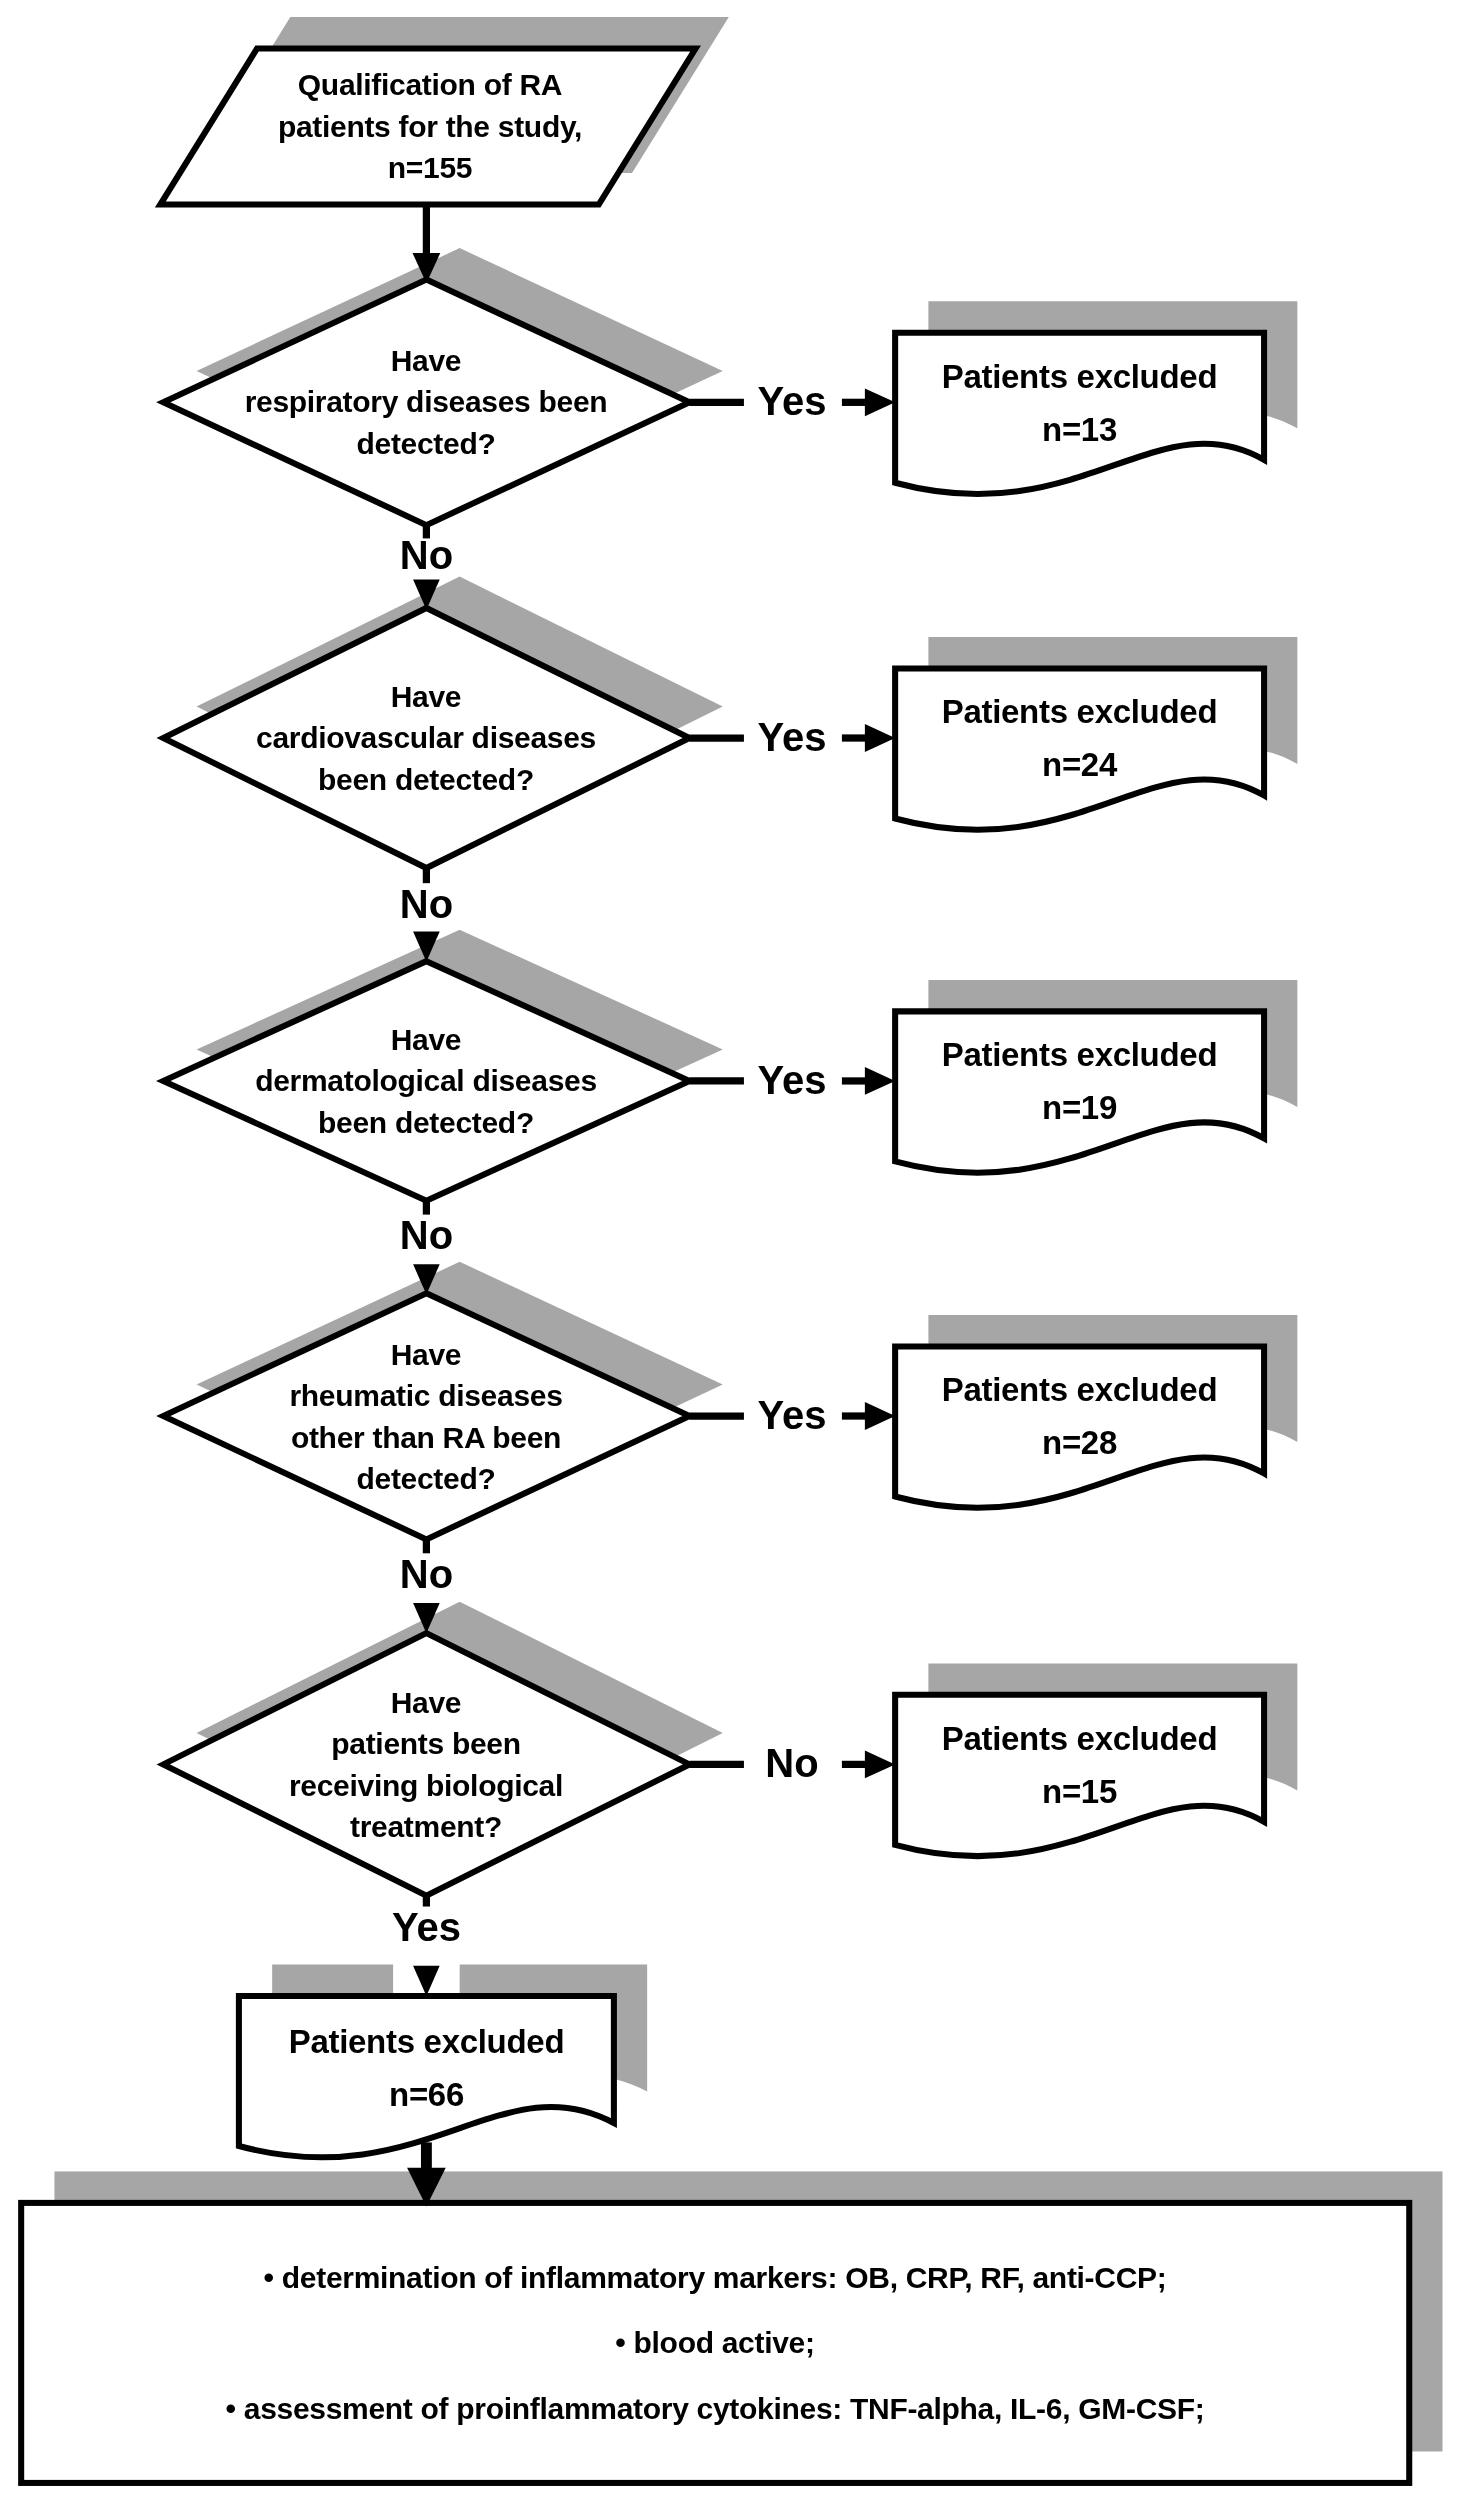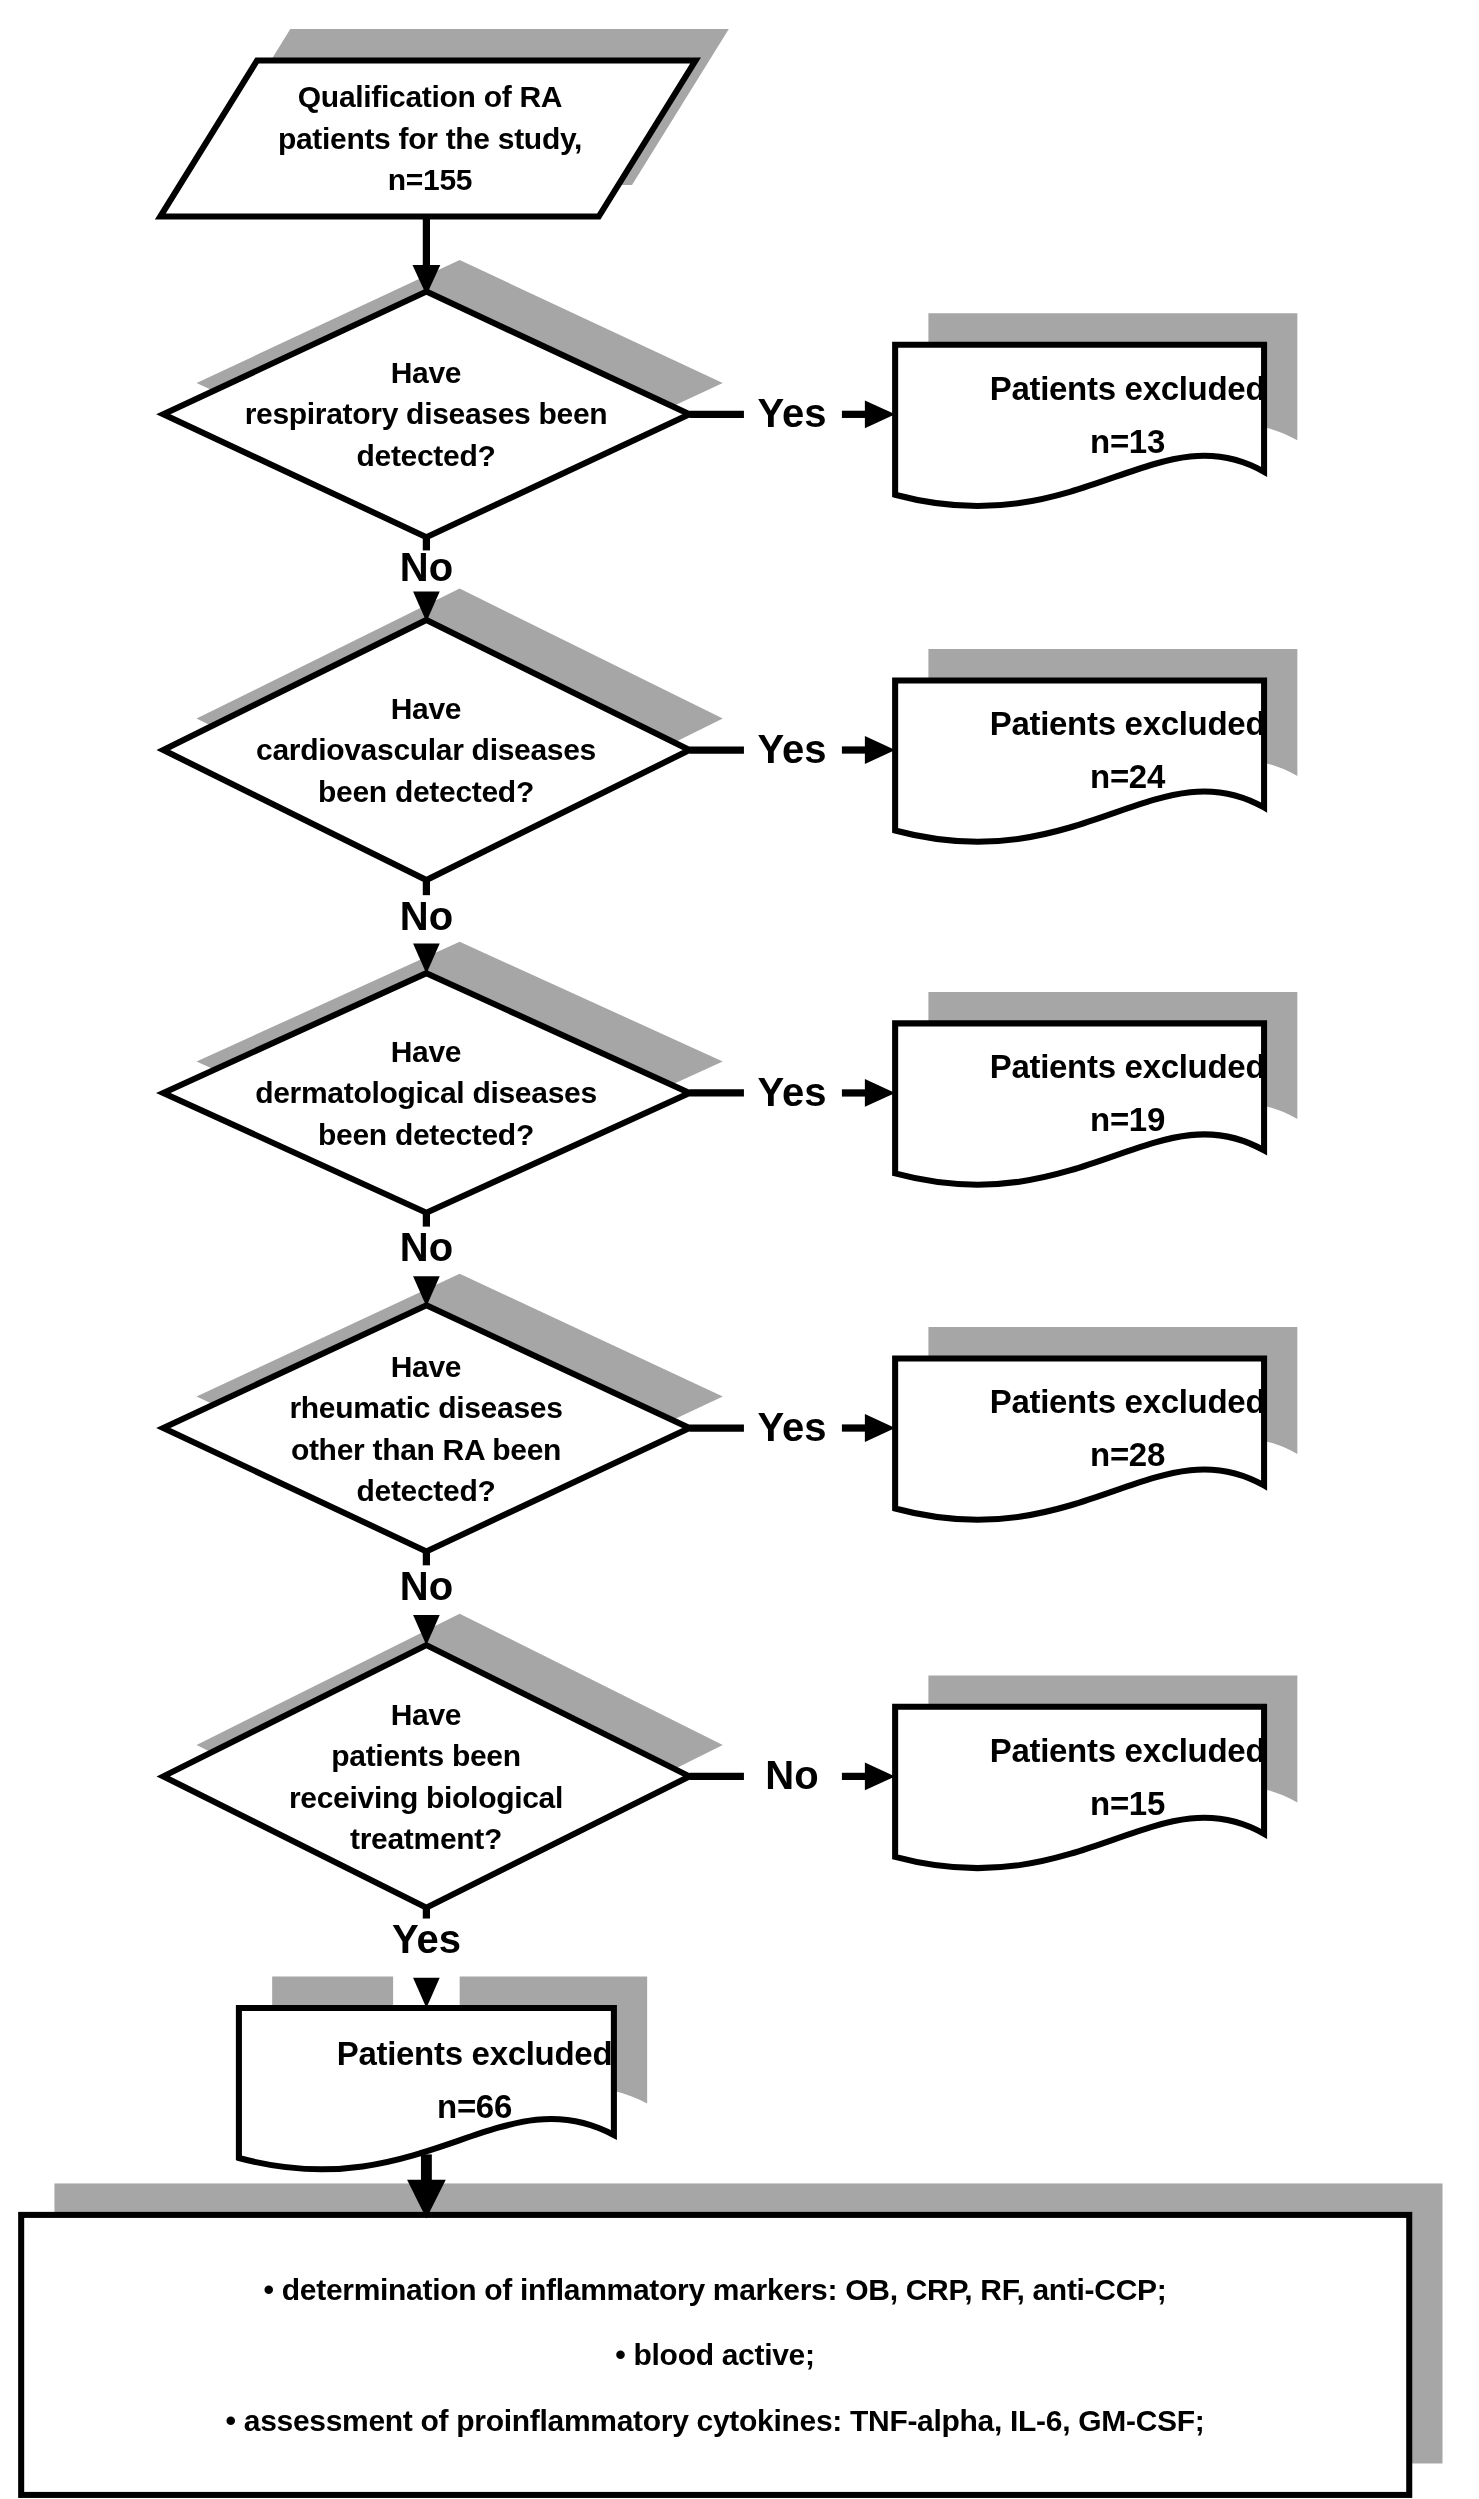--- a/index.html
+++ b/index.html
@@ -1,25 +1,25 @@
 <!DOCTYPE html>
 <html style="font-size:9.7px"><head>
 <meta charset="utf-8">
 <style>
   html,body{margin:0;padding:0;background:#fff;}
   body{width:1480px;height:2500px;position:relative;font-family:"Liberation Sans",sans-serif;}
-  #stage{position:absolute;left:0;top:12px;width:1480px;height:2312px;}
+  #stage{position:absolute;left:0;top:0;width:1480px;height:2312px;}
   svg.layer{position:absolute;left:0;top:0;}
   .txt{
     position:absolute;display:flex;align-items:center;justify-content:center;
     text-align:center;font-weight:bold;color:#000;white-space:pre-line;
     line-height:1.38;letter-spacing:-0.3px;
   }
   .node-txt{font-size:30px;}
-  .doc-txt{font-size:33px;line-height:1.6;padding-left:48px;}
+  .doc-txt{font-size:33px;line-height:1.6;}
   .edge-txt{font-size:40px;letter-spacing:0;}
   .proc-txt{font-size:30px;line-height:1.62;flex-direction:column;gap:17px;}
   .proc-line{white-space:pre-line;}
 </style>
 </head>
 <body>
 
 <div id="stage">
 
   <svg class="layer" width="1480" height="2500" viewBox="0 0 2447 4133">

